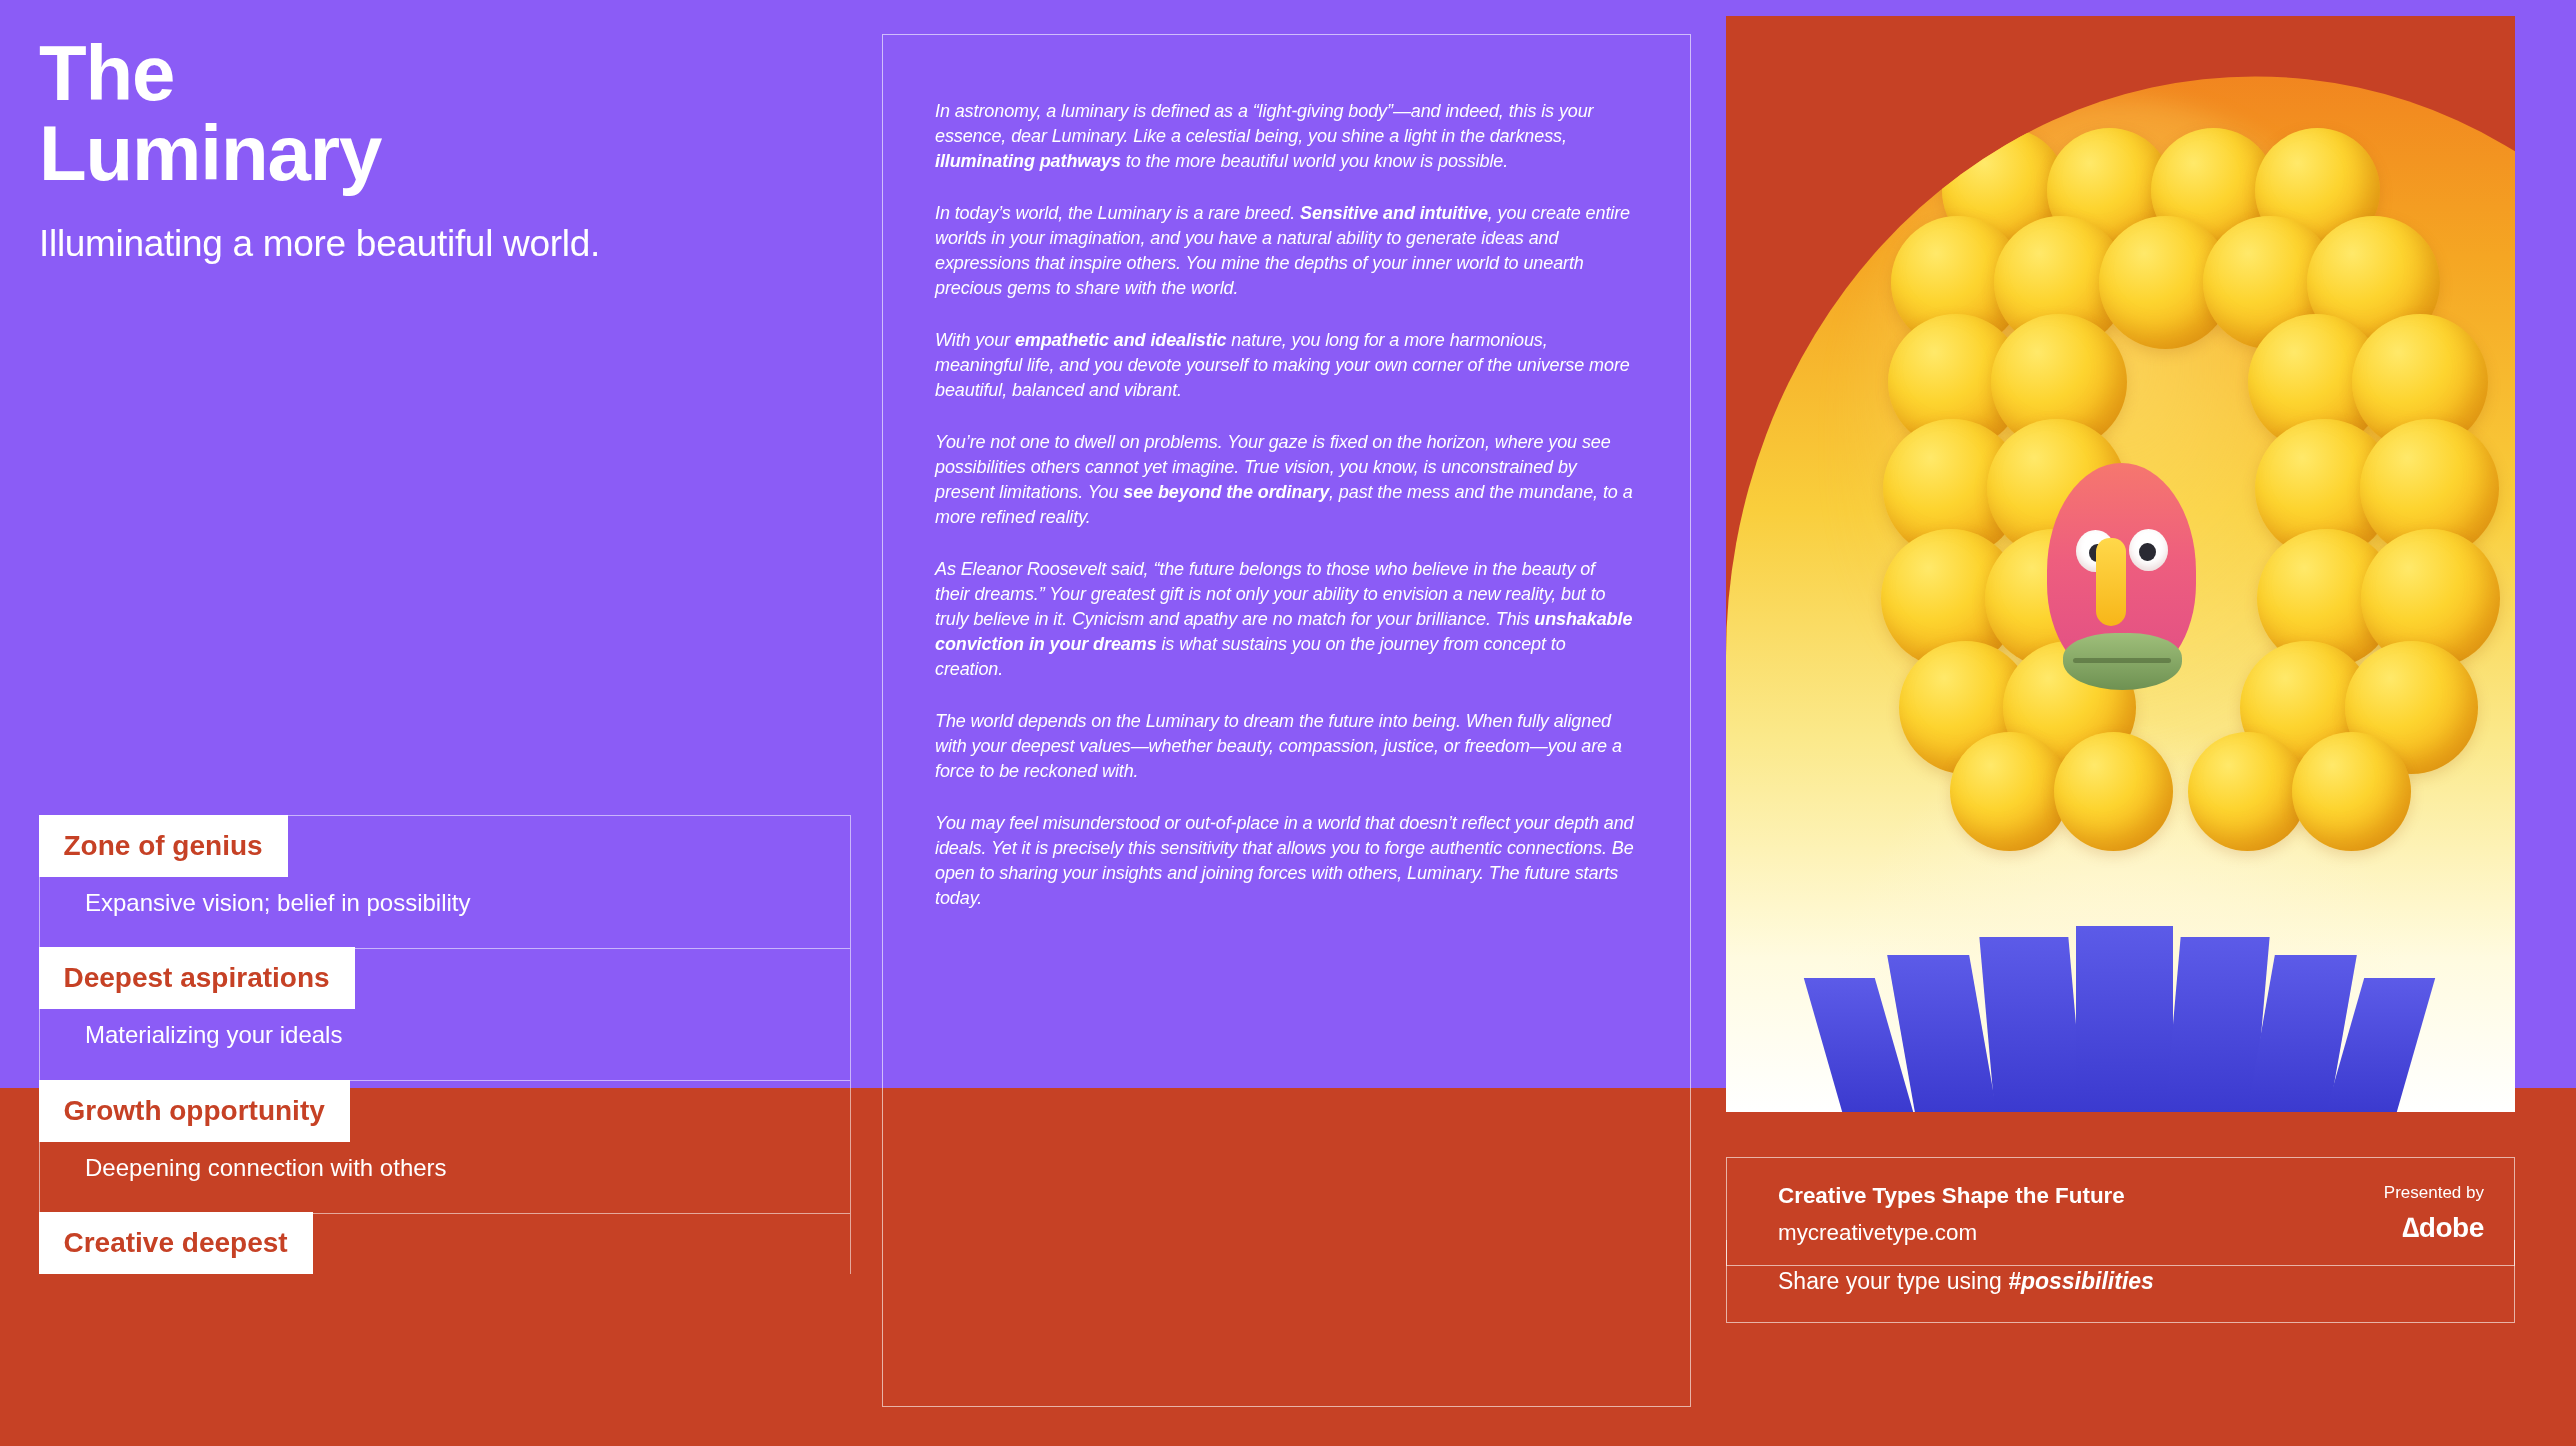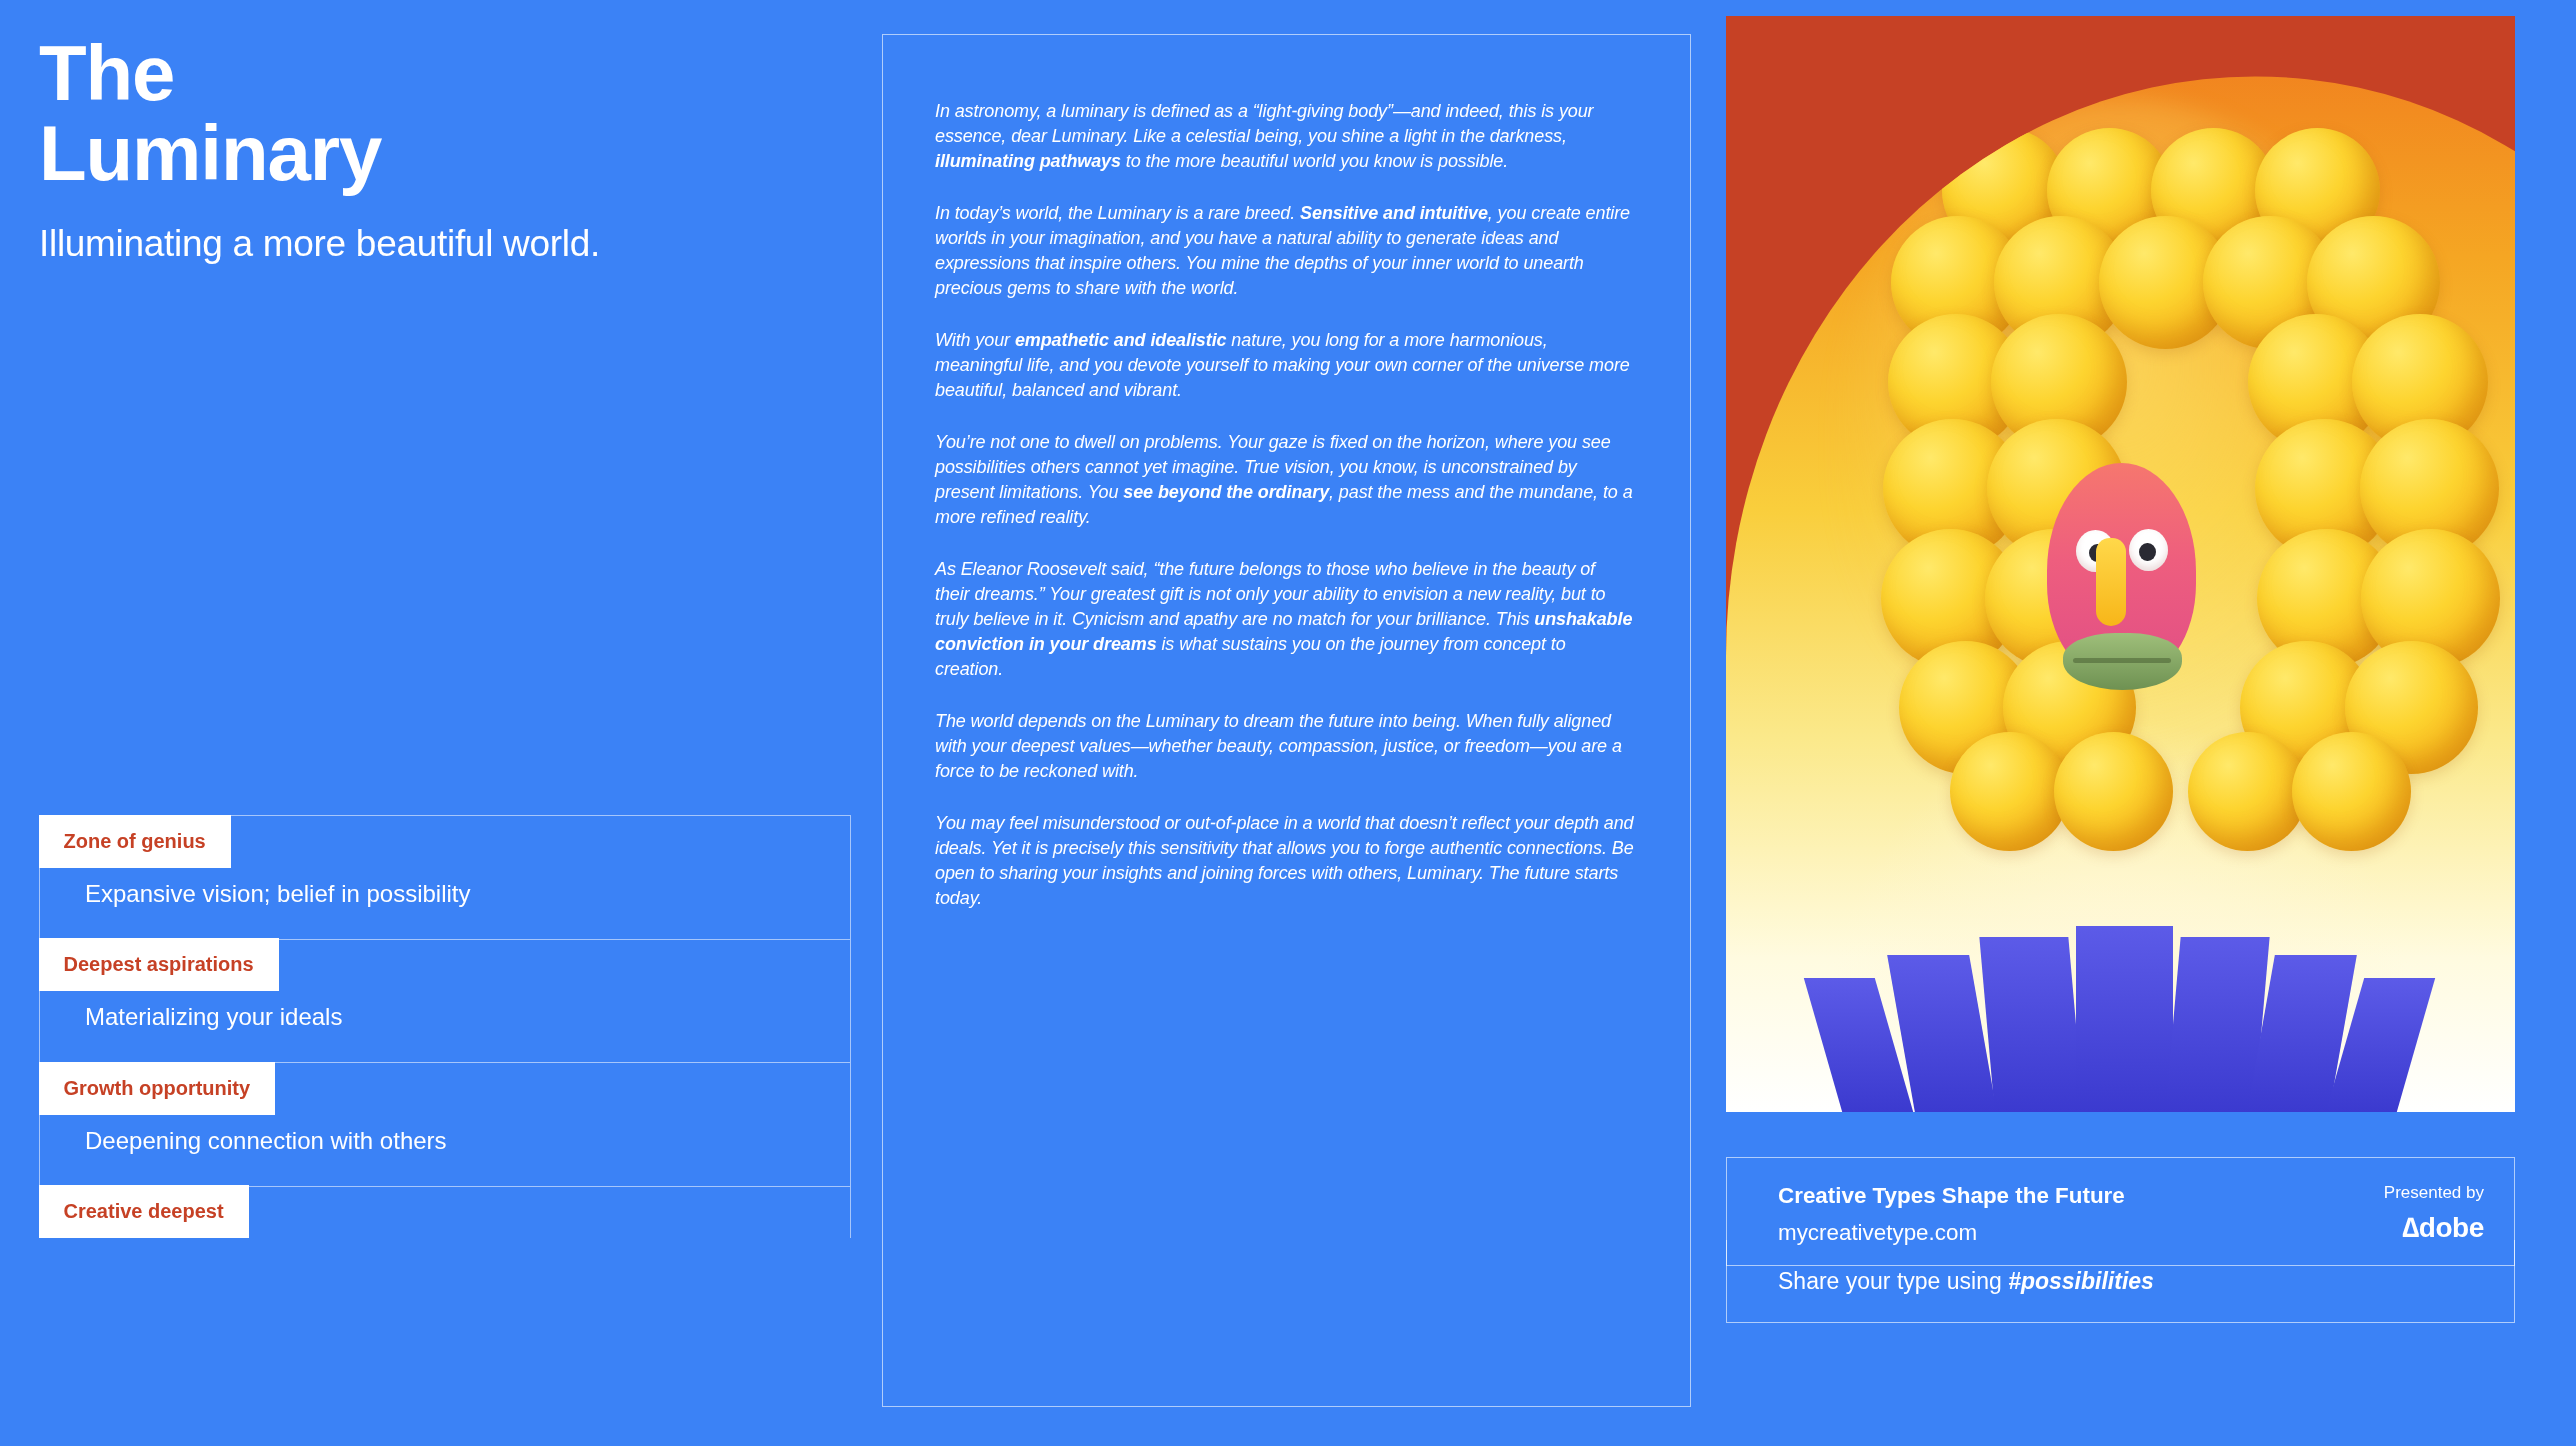--- a/index.html
+++ b/index.html
@@ -4,22 +4,22 @@
 <style>
   * { box-sizing: border-box; margin: 0; padding: 0; }
   html, body {
     width: 2576px; height: 1446px;
     background: #C64125;
     font-family: "Liberation Sans", sans-serif;
     overflow: hidden;
   }
   .page {
     position: relative;
-    width: 2576px; height: 1446px;
-    background: #3b82f6;
+    width: 2576px; height: 1088px;
+    background: #8b5cf6;
   }
 
   
   .left-col {
     position: absolute;
     left: 39px; top: 34px;
     width: 812px; height: 1379px;
   }
   .title {
     color: #ffffff;
@@ -43,21 +43,21 @@
   .trait-block {
     border: 1.5px solid rgba(255,255,255,0.55);
     border-bottom: none;
     position: relative;
   }
   .trait-block:last-child { }
   .trait-label {
     display: inline-block;
     background: #ffffff;
     color: #C64125;
-    font-size: 20px;
+    font-size: 28px;
     font-weight: bold;
     padding: 15px 25px 15px 25px;
     margin-left: -1.5px;
     margin-top: -1.5px;
   }
   .trait-value {
     color: #ffffff;
     font-size: 24px;
     padding: 12px 25px 31px 45px;
   }

